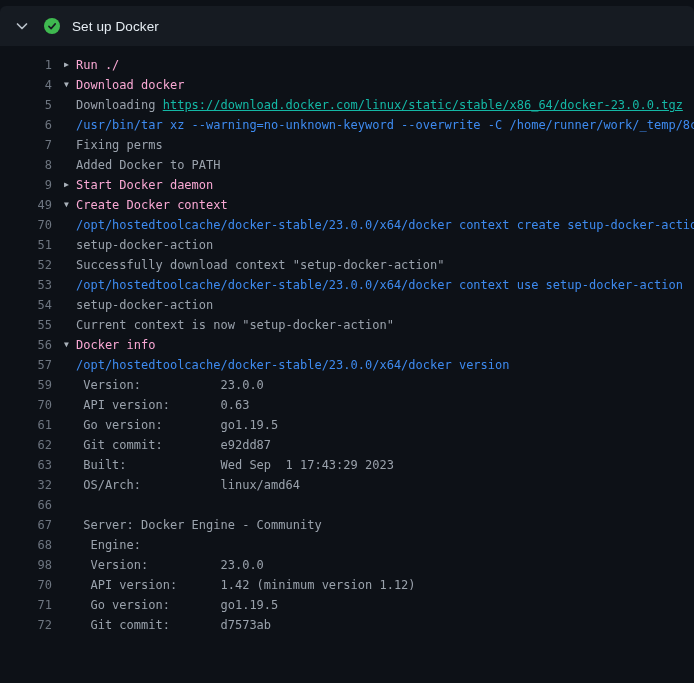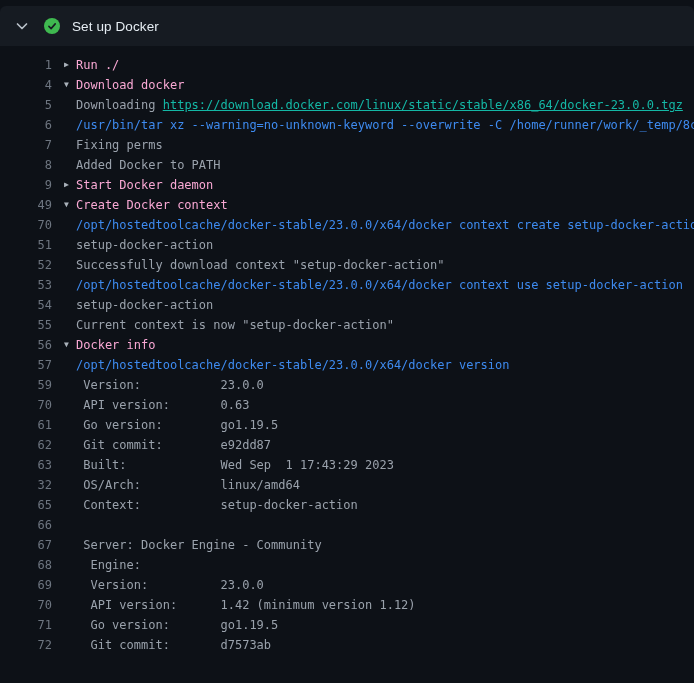--- a/index.html
+++ b/index.html
@@ -88,23 +88,22 @@
       <div class="row plain"><span class="num">54</span><span class="marker"></span><span class="text">setup-docker-action</span></div>
       <div class="row plain"><span class="num">55</span><span class="marker"></span><span class="text">Current context is now "setup-docker-action"</span></div>
       <div class="row group expanded"><span class="num">56</span><span class="marker">▼</span><span class="text">Docker info</span></div>
       <div class="row command"><span class="num">57</span><span class="marker"></span><span class="text">/opt/hostedtoolcache/docker-stable/23.0.0/x64/docker version</span></div>
       <div class="row plain"><span class="num">59</span><span class="marker"></span><span class="text"> Version:           23.0.0</span></div>
       <div class="row plain"><span class="num">70</span><span class="marker"></span><span class="text"> API version:       0.63</span></div>
       <div class="row plain"><span class="num">61</span><span class="marker"></span><span class="text"> Go version:        go1.19.5</span></div>
       <div class="row plain"><span class="num">62</span><span class="marker"></span><span class="text"> Git commit:        e92dd87</span></div>
       <div class="row plain"><span class="num">63</span><span class="marker"></span><span class="text"> Built:             Wed Sep  1 17:43:29 2023</span></div>
       <div class="row plain"><span class="num">32</span><span class="marker"></span><span class="text"> OS/Arch:           linux/amd64</span></div>
-      <div class="row plain"><span class="num">65</span><span class="marker"></span><span class="text"> Context:           setup-docker-action</span></div>
       <div class="row plain"><span class="num">66</span><span class="marker"></span><span class="text"></span></div>
       <div class="row plain"><span class="num">67</span><span class="marker"></span><span class="text"> Server: Docker Engine - Community</span></div>
       <div class="row plain"><span class="num">68</span><span class="marker"></span><span class="text">  Engine:</span></div>
-      <div class="row plain"><span class="num">69</span><span class="marker"></span><span class="text">  Version:          23.0.0</span></div>
+      <div class="row plain"><span class="num">98</span><span class="marker"></span><span class="text">  Version:          23.0.0</span></div>
       <div class="row plain"><span class="num">70</span><span class="marker"></span><span class="text">  API version:      1.42 (minimum version 1.12)</span></div>
       <div class="row plain"><span class="num">71</span><span class="marker"></span><span class="text">  Go version:       go1.19.5</span></div>
       <div class="row plain"><span class="num">72</span><span class="marker"></span><span class="text">  Git commit:       d7573ab</span></div>
     </div>
 
 </div>
 
 </body></html>

